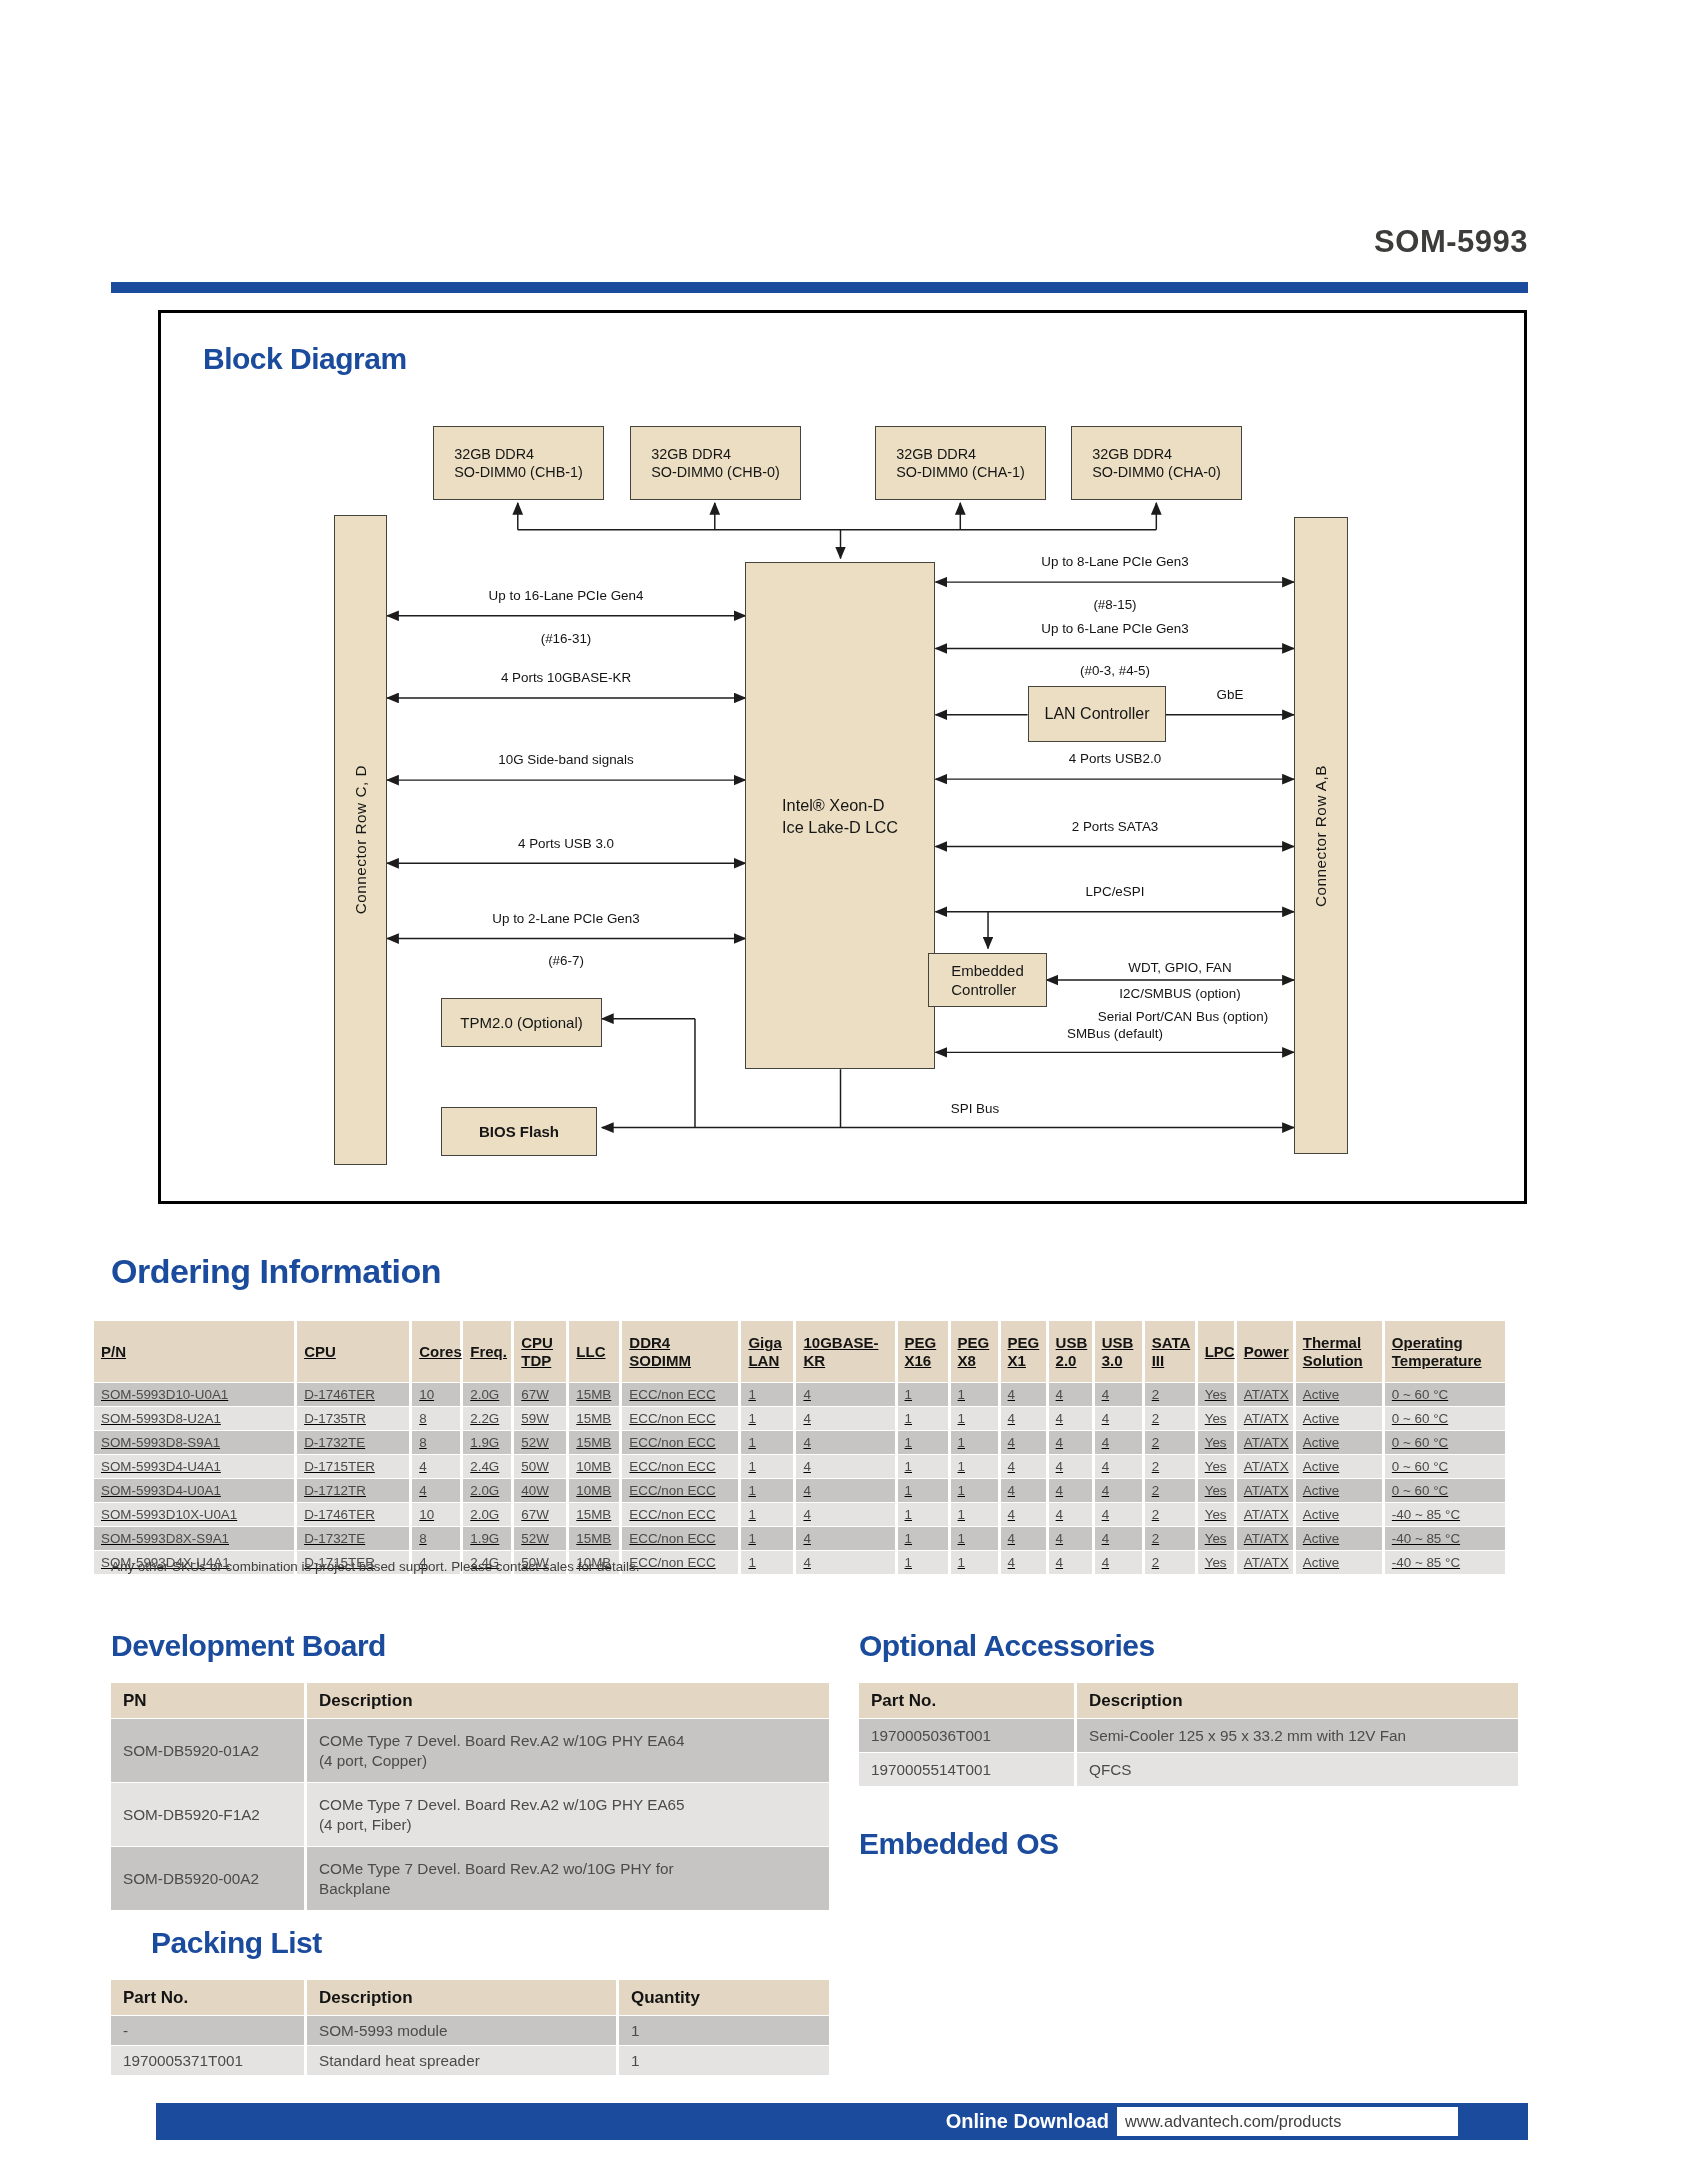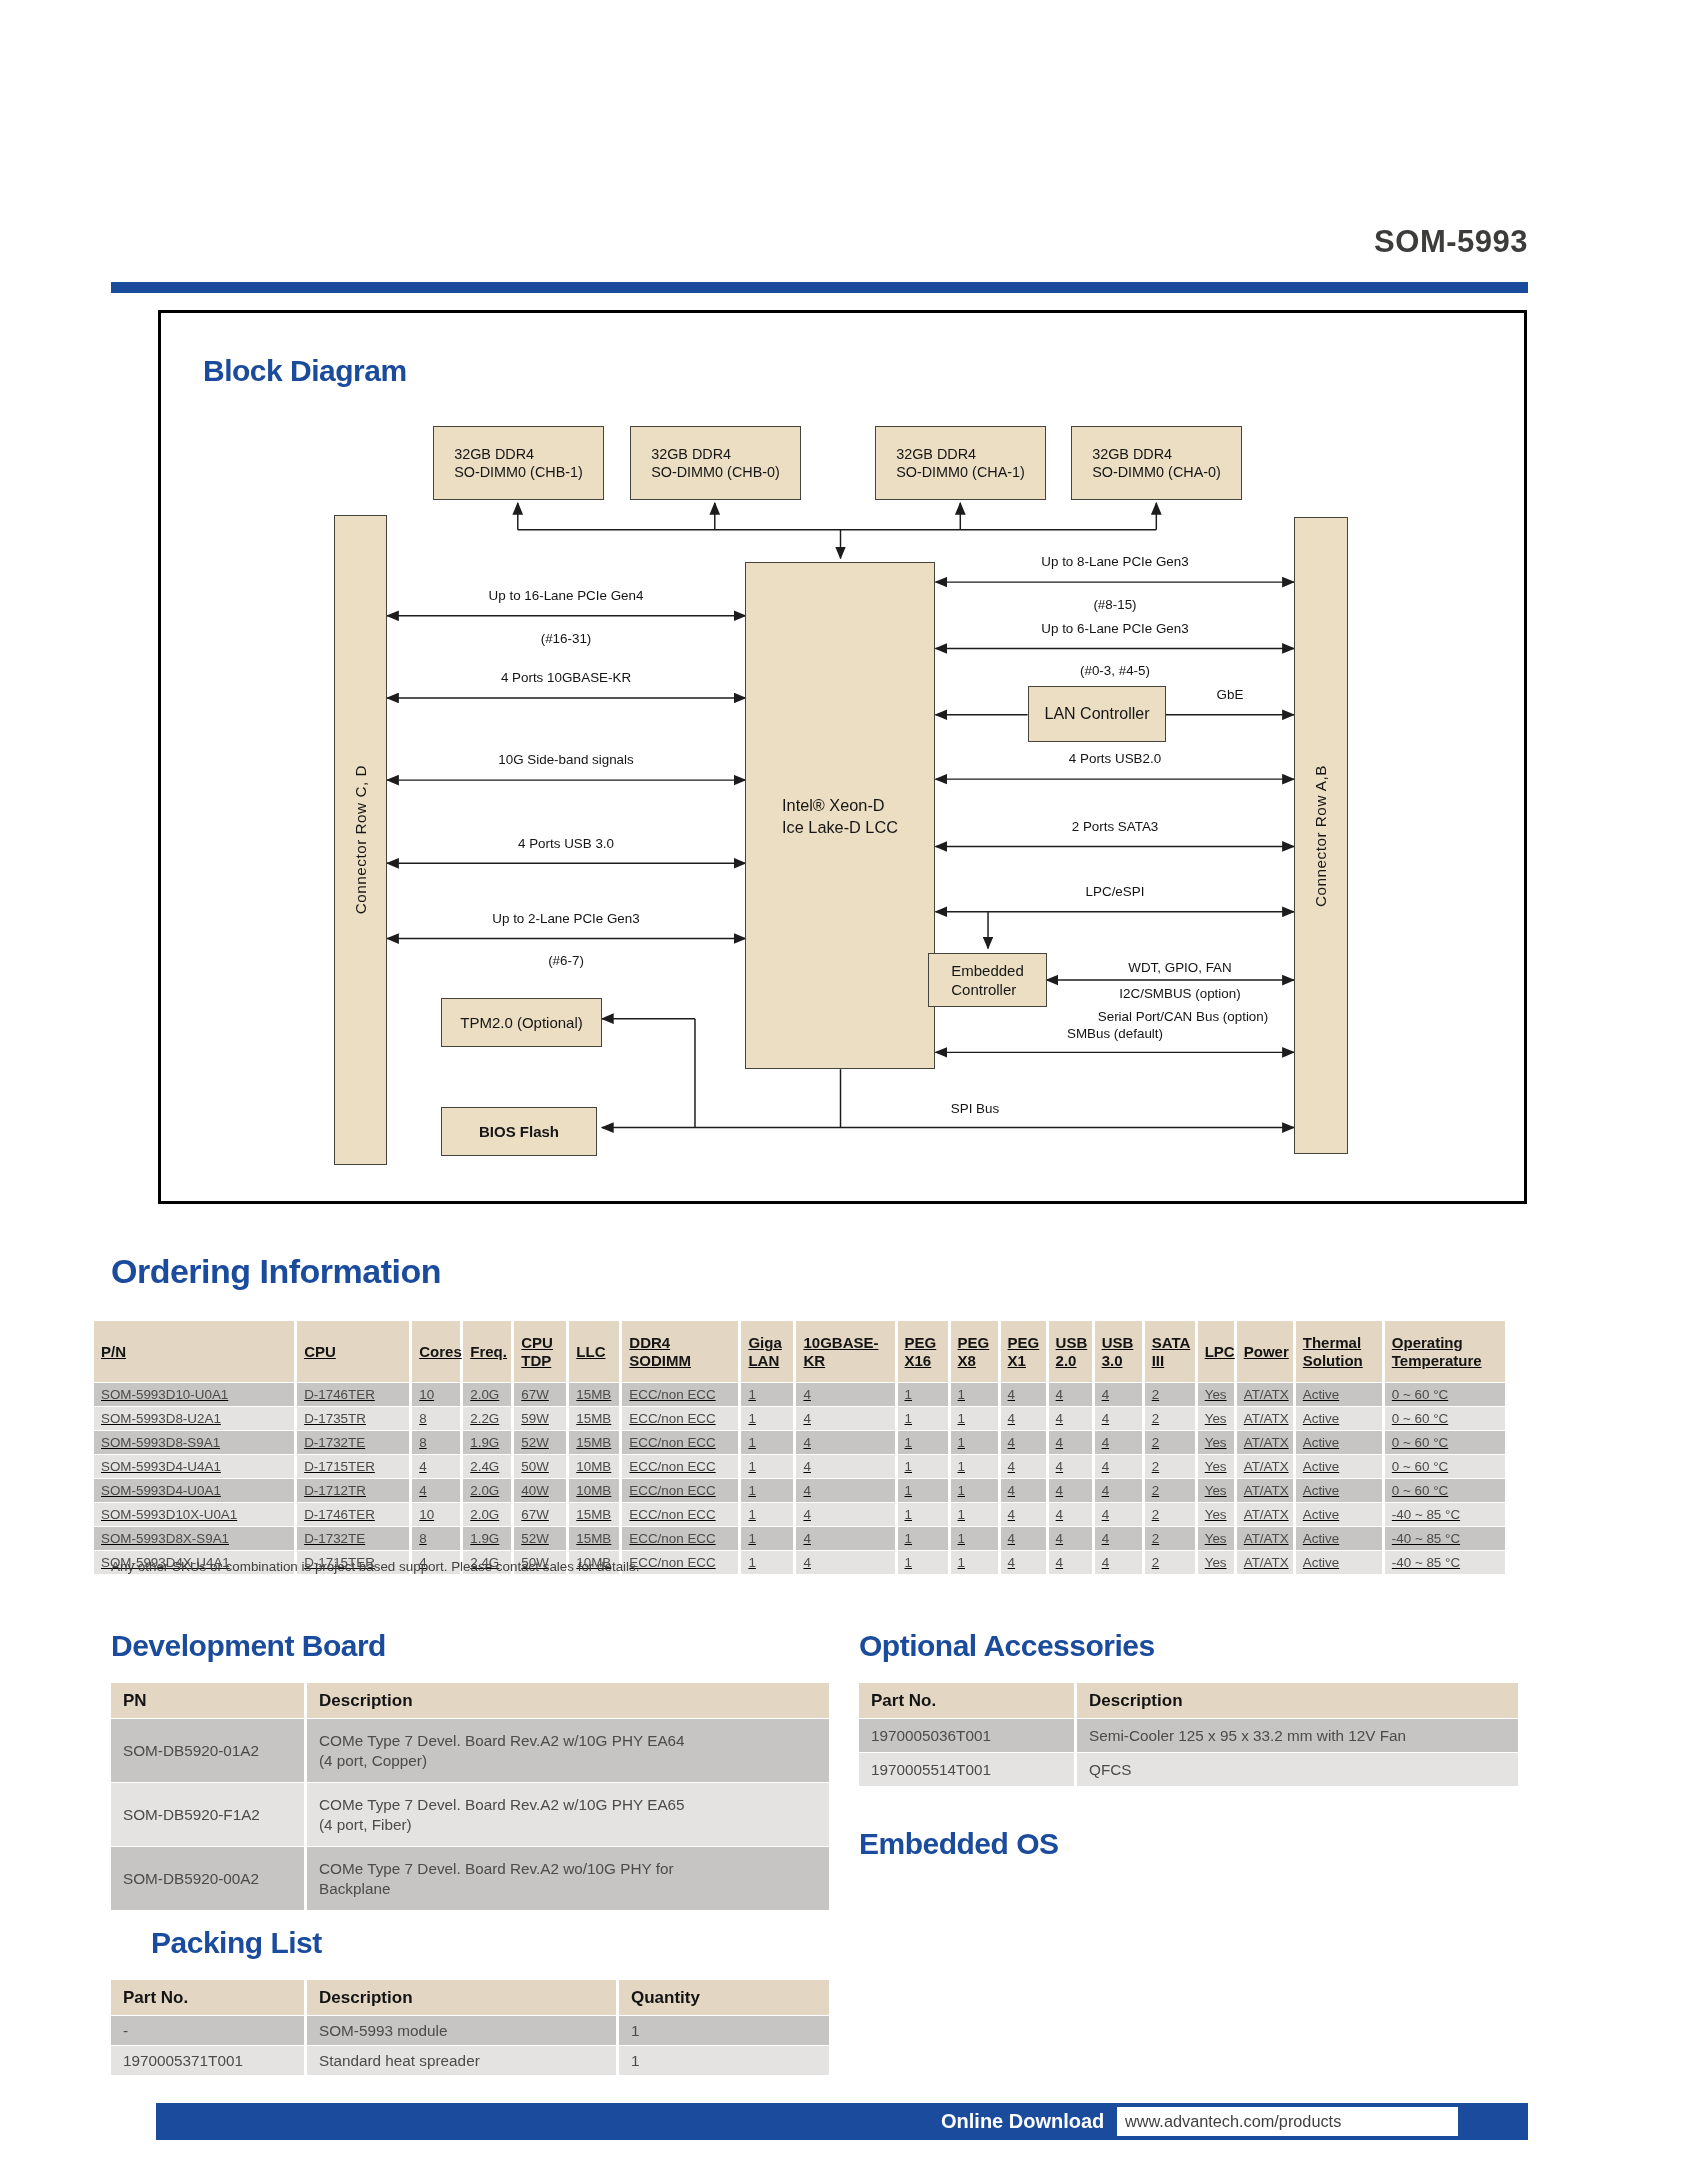--- a/index.html
+++ b/index.html
@@ -8,21 +8,21 @@
   }
   html,body{margin:0;padding:0;background:#fff;}
   #page{position:relative;width:1683px;height:2178px;background:#fff;overflow:hidden;
         font-family:"Liberation Sans","DejaVu Sans",sans-serif;}
   .abs{position:absolute;box-sizing:border-box;}
   
   #product-code{top:224px;right:155px;font-size:31px;font-weight:bold;color:#3C3C3B;letter-spacing:0.5px;}
   #top-rule{left:111px;top:282px;width:1417px;height:11px;background:var(--accent);}
   
   #diagram-frame{left:158px;top:310px;width:1369px;height:894px;border:3px solid #000;background:#fff;}
-  #diagram-title{left:203px;top:354px;font-size:30px;font-weight:bold;color:var(--accent);letter-spacing:-0.5px;}
+  #diagram-title{left:203px;top:342px;font-size:30px;font-weight:bold;color:var(--accent);letter-spacing:-0.5px;}
   .dbox{background:var(--boxfill);border:1.5px solid var(--boxline);display:flex;align-items:center;
         justify-content:center;text-align:left;white-space:pre-line;color:#161616;}
   .ddr{width:171px;height:74px;top:426px;font-size:14.4px;line-height:1.25;}
   .dlabel{transform:translate(-50%,-50%);white-space:nowrap;font-size:13.4px;color:#141414;}
   .vtext{writing-mode:vertical-rl;transform:rotate(180deg);font-size:15.3px;letter-spacing:0.5px;}
   svg{position:absolute;left:0;top:0;pointer-events:none;}
   line{stroke:#1c1c1c;stroke-width:1.5;}
   
   .sec-title{font-weight:bold;color:var(--accent);letter-spacing:-0.5px;}
   
@@ -41,21 +41,21 @@
   #dev-table td{height:57px;}
   #optacc-table{left:859px;top:1683px;width:661px;}
   #optacc-table td{height:27px;}
   #embos-table{left:859px;top:1881px;width:661px;}
   #embos-table td{height:27px;}
   #packing-table{left:111px;top:1980px;width:721px;}
   #packing-table td{height:23px;}
   #ordering-note{left:111px;top:1559px;font-size:13.4px;color:#3F3F3F;}
   
   #footer-bar{left:156px;top:2103px;width:1372px;height:37px;background:var(--accent);}
-  #footer-label{left:941px;top:2110px;width:168px;color:#fff;font-size:20px;font-weight:bold;text-align:left;}
+  #footer-label{left:941px;top:2110px;width:168px;color:#fff;font-size:20px;font-weight:bold;text-align:right;}
   #footer-url{left:1117px;top:2107px;width:341px;height:29px;background:#fff;font-size:16.3px;color:#3F3F3F;
               display:flex;align-items:center;padding-left:8px;}
 </style>
 </head>
 <body>
 
 <div id="page">
 
   <div class="abs" id="product-code">SOM-5993</div>
   <div class="abs" id="top-rule"></div>

